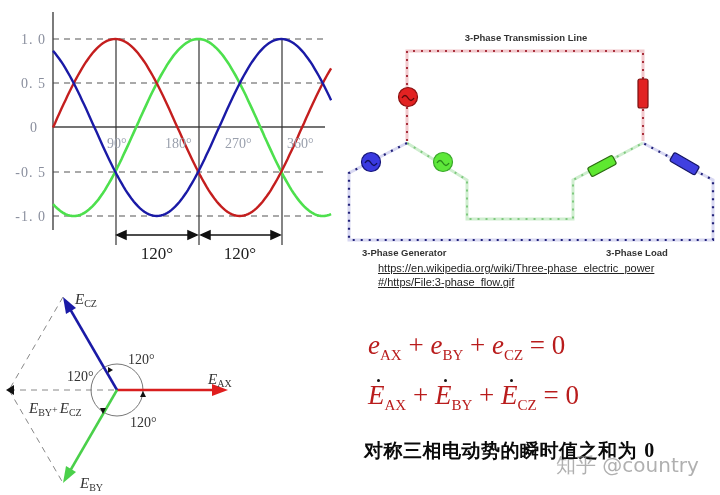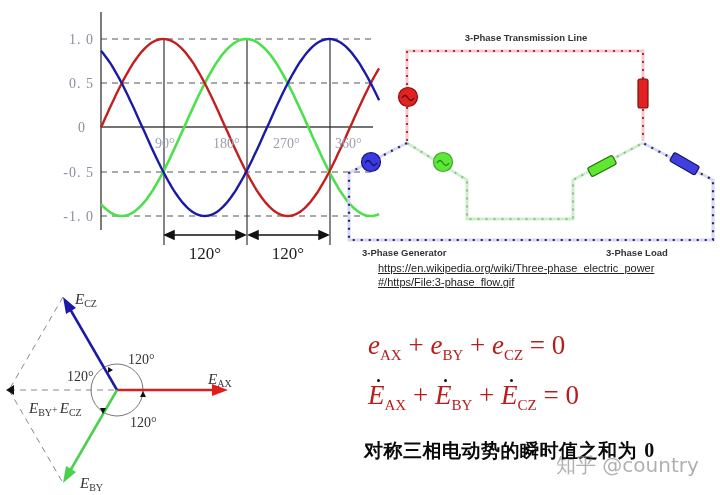--- a/index.html
+++ b/index.html
@@ -1,18 +1,18 @@
 <!DOCTYPE html>
 <html><head>
 <meta charset="utf-8">
 <style>
   html, body { margin: 0; padding: 0; background: #ffffff; }
   body { width: 720px; height: 495px; position: relative; overflow: hidden; font-family: "Liberation Serif", serif; }
   .panel { position: absolute; }
-  #wave-panel { left: 0; top: 0; width: 340px; height: 275px; margin-left: 48px; }
+  #wave-panel { left: 0; top: 0; width: 340px; height: 275px; }
   #circuit-panel { left: 340px; top: 8px; width: 380px; height: 290px; }
   #phasor-panel { left: 0; top: 280px; width: 260px; height: 215px; }
   svg text { font-family: "Liberation Serif", serif; }
   .ytick { fill: #8a8f9e; font-size: 14px; letter-spacing: 1px; }
   .xtick { fill: #9aa0ad; font-size: 14px; }
   .span-label { fill: #222; font-size: 17px; }
   .ckt-label { font-family: "Liberation Sans", sans-serif; font-weight: bold; font-size: 9.5px; fill: #333; }
   .url-text { position: absolute; left: 378px; font-family: "Liberation Sans", sans-serif; font-size: 11px; color: #222; text-decoration: underline; }
   .eq-line { position: absolute; font-family: "Liberation Serif", serif; font-size: 27px; color: #b91c1c; white-space: nowrap; }
   .eq-line .v { font-style: italic; }

